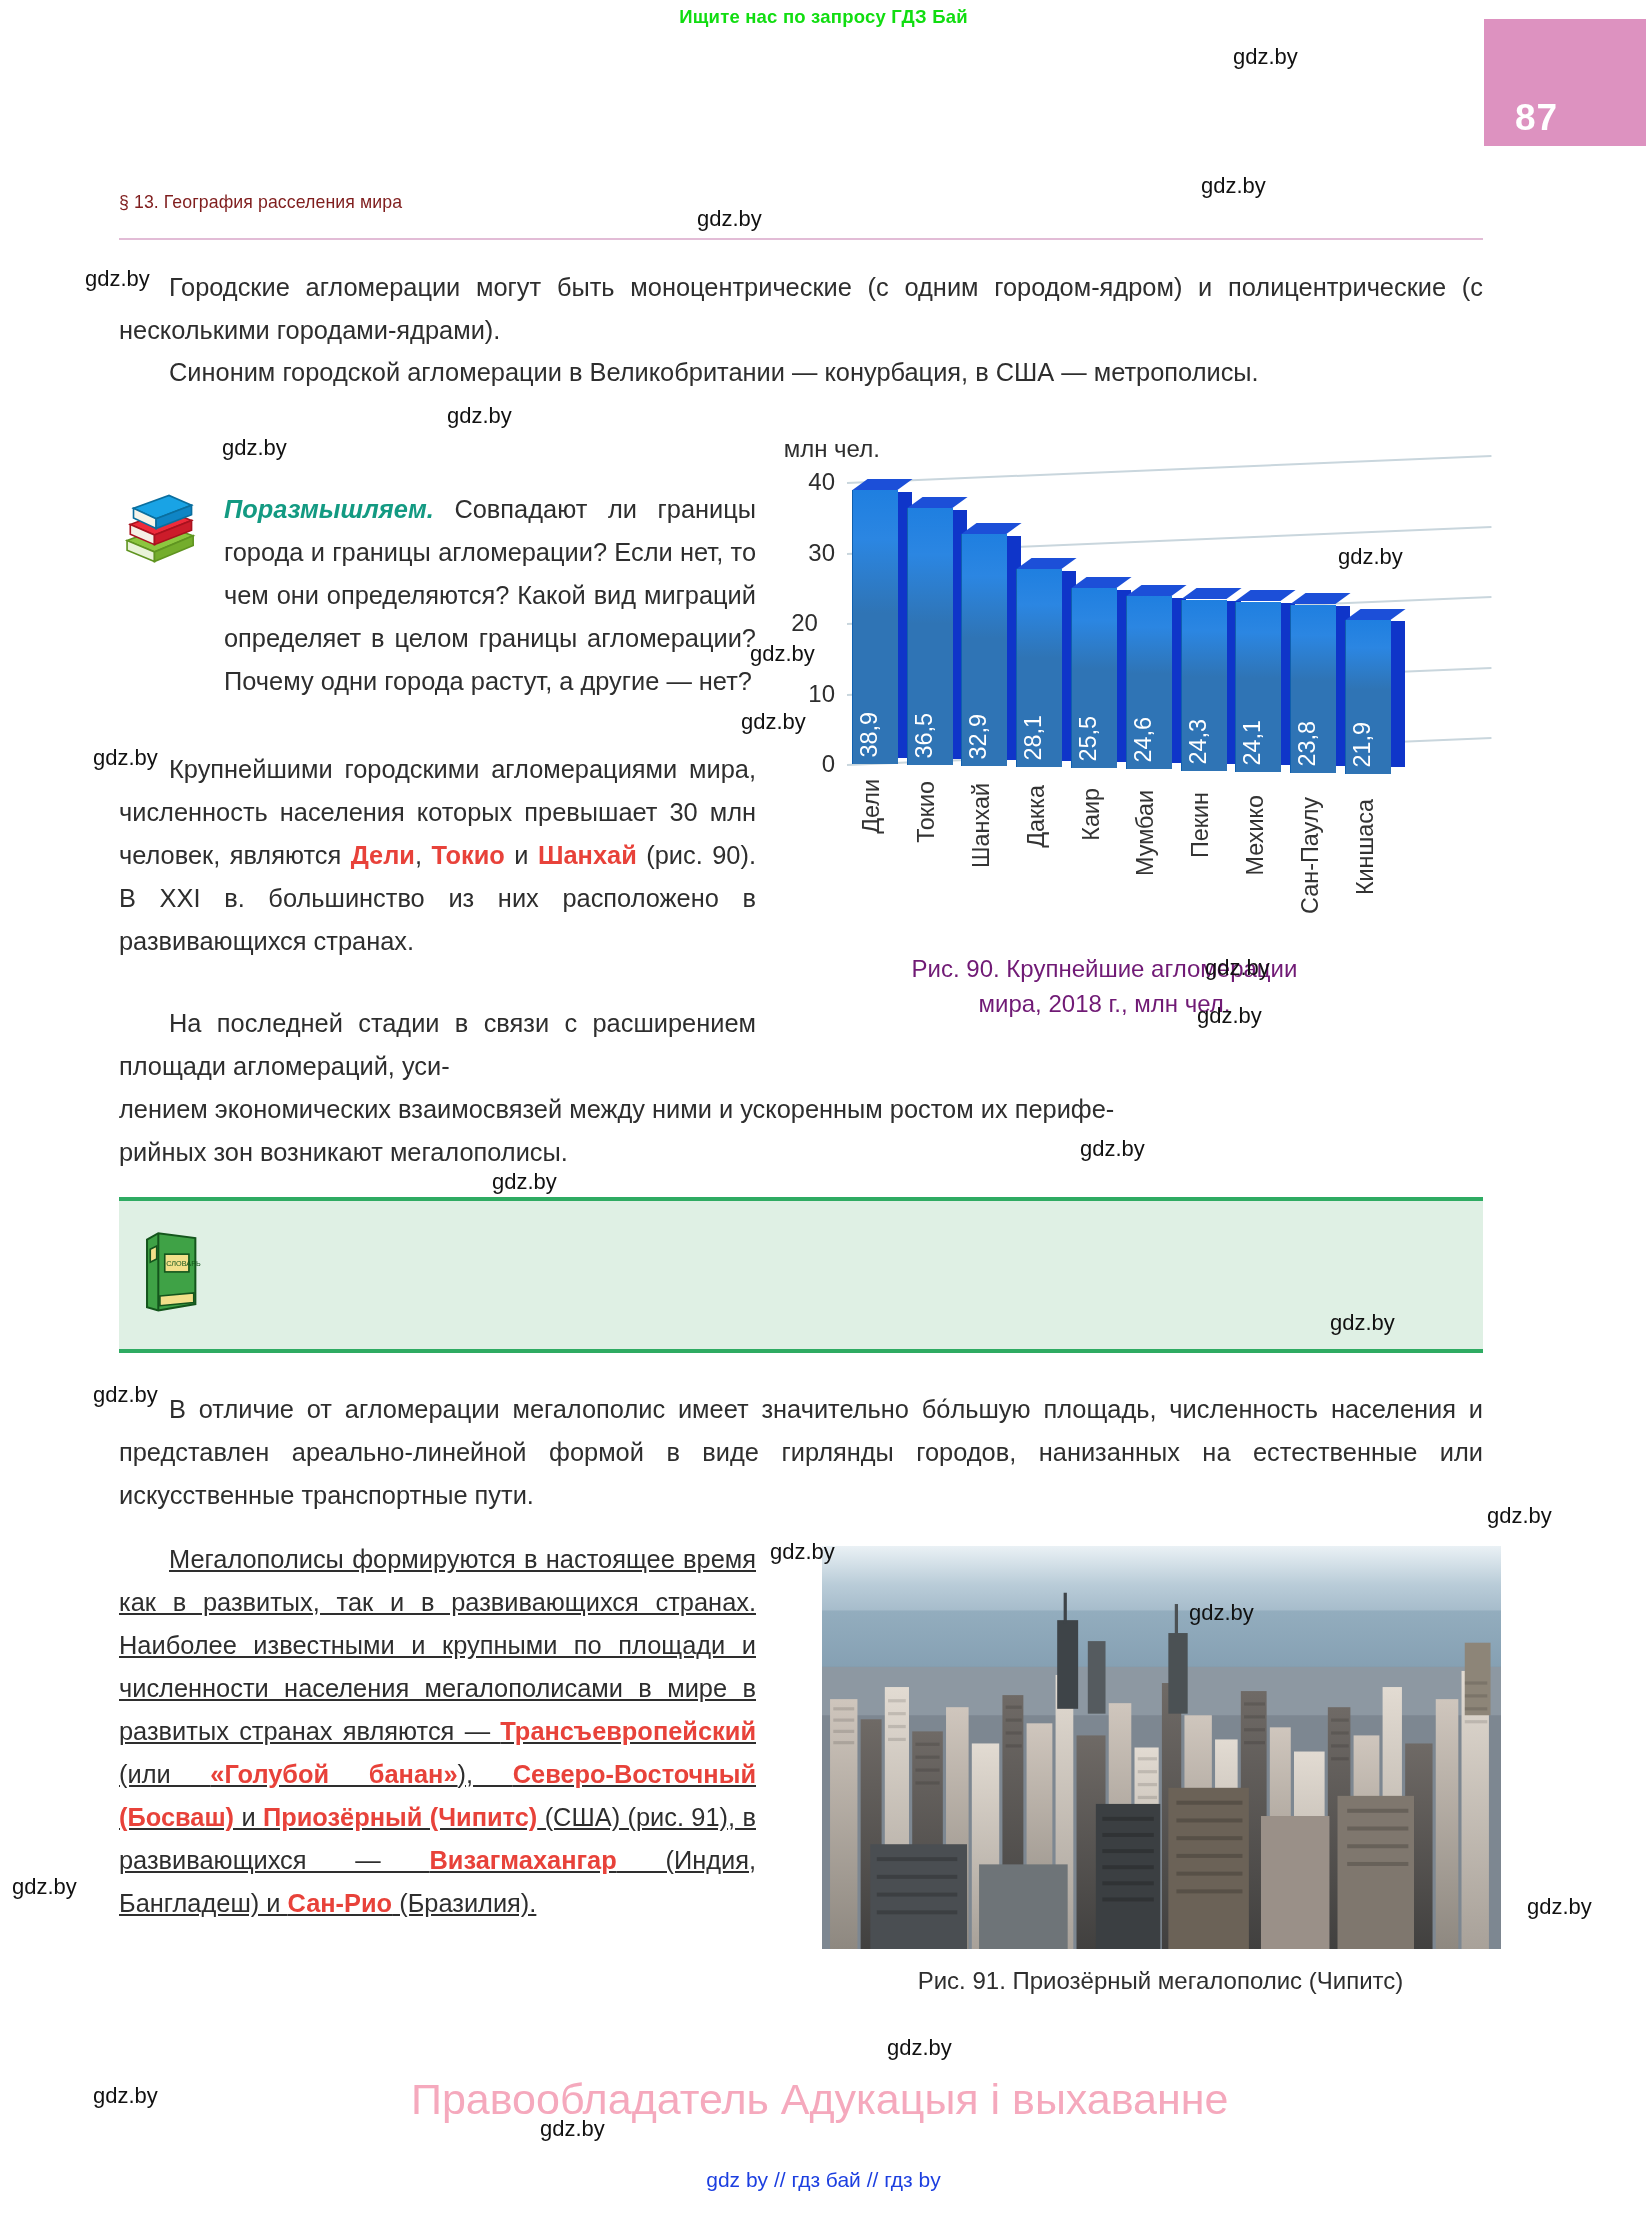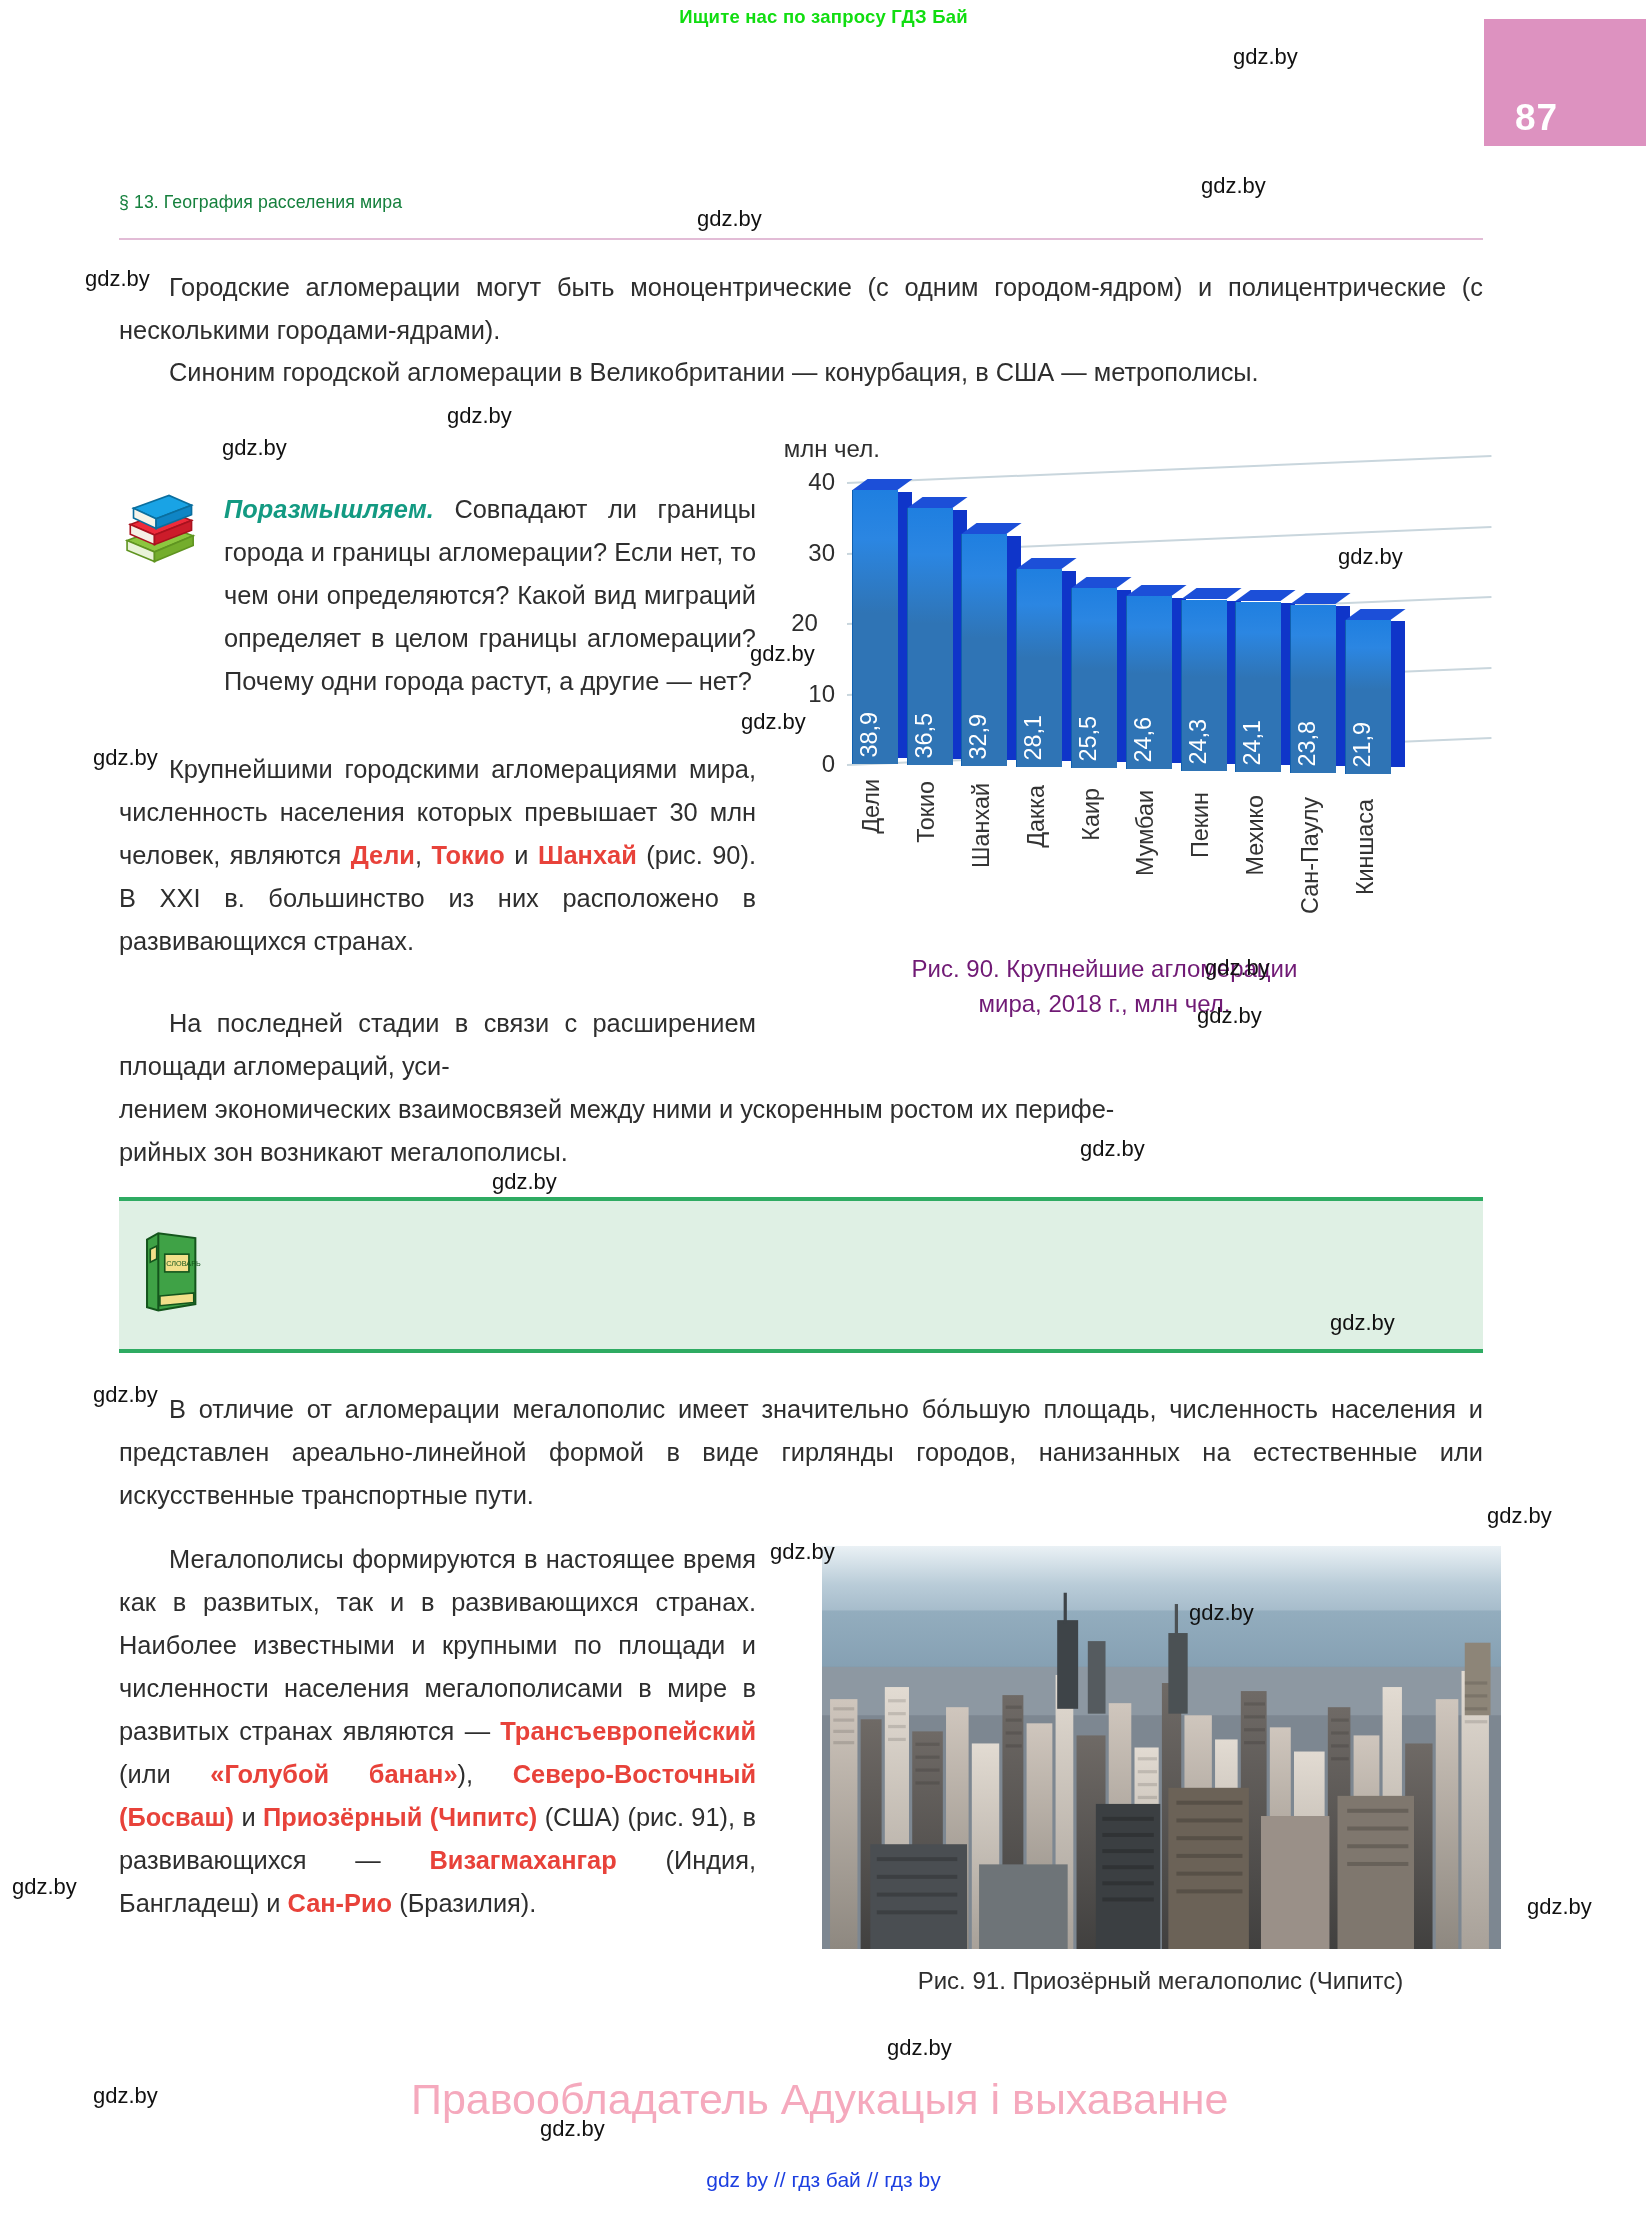--- a/index.html
+++ b/index.html
@@ -49,21 +49,21 @@
     font-weight: bold;
     letter-spacing: 0.8px;
   }
 
   
   .running-head {
     position: absolute;
     left: 119px;
     top: 192px;
     font-size: 17.7px;
-    color: #15803d;
+    color: #7f1d1d;
     letter-spacing: 0.1px;
   }
   .head-rule {
     position: absolute;
     left: 119px;
     top: 238px;
     width: 1364px;
     height: 2.4px;
     background: #e2bcd6;
   }
@@ -454,21 +454,21 @@
       <rect x="28" y="30" width="30" height="22" fill="#f2e08a" stroke="#14551c" stroke-width="2"></rect>
       <text x="30" y="45" font-family="Liberation Sans, sans-serif" font-size="9" fill="#14551c">СЛОВАРЬ</text>
       <path d="M10 24 L18 20 L18 36 L10 40 Z" fill="#f2e08a" stroke="#14551c" stroke-width="2"></path>
       <path d="M22 82 L64 78 L64 90 L22 94 Z" fill="#f2e08a" stroke="#14551c" stroke-width="2"></path>
     </svg>
   </span>
 </div>
 
 <div class="para full indent" style="top:1388px;">В отличие от агломерации мегалополис имеет значительно бо́льшую площадь, численность населения и представлен ареально-линейной формой в виде гирлянды городов, нанизанных на естественные или искусственные транспортные пути.</div>
 
-<div class="para col indent" style="top:1538px;">
+<div class="para col indent" style="top:1538px;text-decoration:underline;">
   <span>Мегалополисы формируются в настоящее время как в развитых, так и в развивающихся странах. Наиболее известными и крупными по площади и численности населения мегалополисами в мире в развитых странах являются — </span><span class="hl">Трансъевропейский</span><span> (или </span><span class="hl">«Голубой банан»</span><span>), </span><span class="hl">Северо-Восточный (Босваш)</span><span> и </span><span class="hl">Приозёрный (Чипитс)</span><span> (США) (рис. 91), в развивающихся — </span><span class="hl">Визагмахангар</span><span> (Индия, Бангладеш) и </span><span class="hl">Сан-Рио</span><span> (Бразилия).</span>
 </div>
 
 <div class="photo">
   <svg width="679" height="403" viewBox="0 0 843 500" preserveAspectRatio="none">
     <defs>
       <linearGradient id="sky" x1="0" y1="0" x2="0" y2="1">
         <stop offset="0%" stop-color="#eaf1f5"></stop>
         <stop offset="40%" stop-color="#b9ccd8"></stop>
         <stop offset="100%" stop-color="#8fa8bb"></stop>

